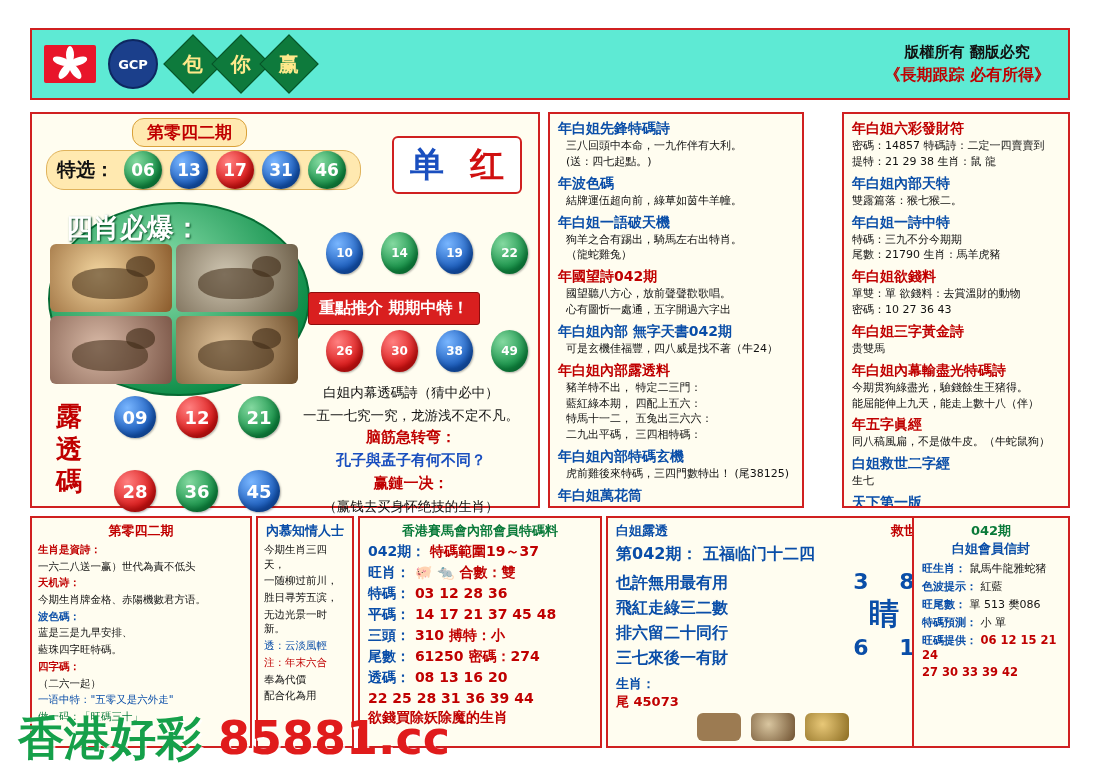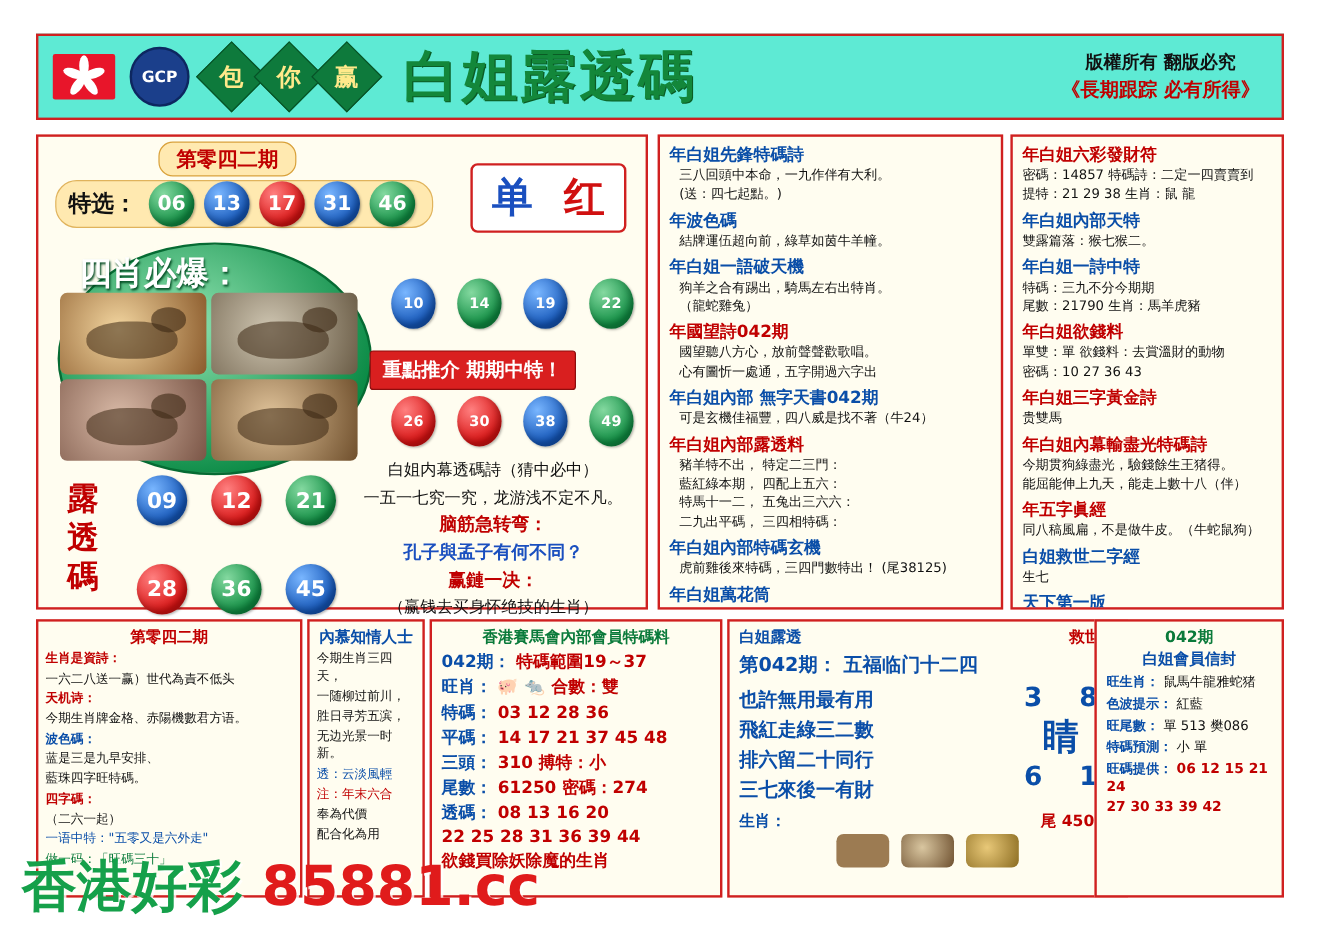--- a/index.html
+++ b/index.html
@@ -161,21 +161,21 @@
 
   .poem-left{
     position:absolute;left:258px;top:268px;width:242px;
     font-size:13.5px;color:#111;line-height:1.55;text-align:center;
   }
   .poem-left .hl{color:#c00000;font-weight:bold;font-size:15px;}
   .poem-left .blue{color:#1a4fbf;font-weight:bold;font-size:15px;}
 
   
   .mid-panel{
-    position:absolute;left:548px;top:112px;width:288px;height:396px;
+    position:absolute;left:548px;top:112px;width:256px;height:396px;
     background:#fffdf0;border:2px solid #d02020;box-sizing:border-box;
     padding:6px 8px;overflow:hidden;
   }
   .right-panel{
     position:absolute;left:842px;top:112px;width:228px;height:396px;
     background:#fffdf0;border:2px solid #d02020;box-sizing:border-box;
     padding:6px 8px;overflow:hidden;
   }
   .blk{margin-bottom:5px;}
   .blk h4{
@@ -253,21 +253,20 @@
       <div class="diamond">
           <span>包</span>
         </div>
       <div class="diamond">
           <span>你</span>
         </div>
       <div class="diamond">
           <span>赢</span>
         </div>
     </div>
-    <div class="main-title">白姐露透碼</div>
     <div class="header-right">
       <div class="l1">版權所有 翻版必究</div>
       <div class="l2">《長期跟踪 必有所得》</div>
     </div>
   </div>
 
   <div class="left-panel">
     <div class="period-banner">第零四二期</div>
 
     <div class="tese-row">
@@ -522,21 +521,21 @@
           <span class="numbig">3</span>
           <span class="numbig">8</span>
         </div>
         <div class="qing">睛</div>
         <div style="display:flex;justify-content:space-around;">
           <span class="numbig">6</span>
           <span class="numbig">1</span>
         </div>
       </div>
     </div>
-    <div style="display:flex;align-items:flex-start;justify-content:space-between;margin-top:2px;">
+    <div style="display:flex;align-items:flex-start;justify-content:space-between;margin-top:2px;flex-direction:column;">
       <span class="ttl blue">生肖：</span>
       <span class="ttl">尾 45073</span>
     </div>
     <div class="mini-animals">
       <div class="mini"></div>
       <div class="mini b"></div>
       <div class="mini c"></div>
     </div>
   </div>
 

